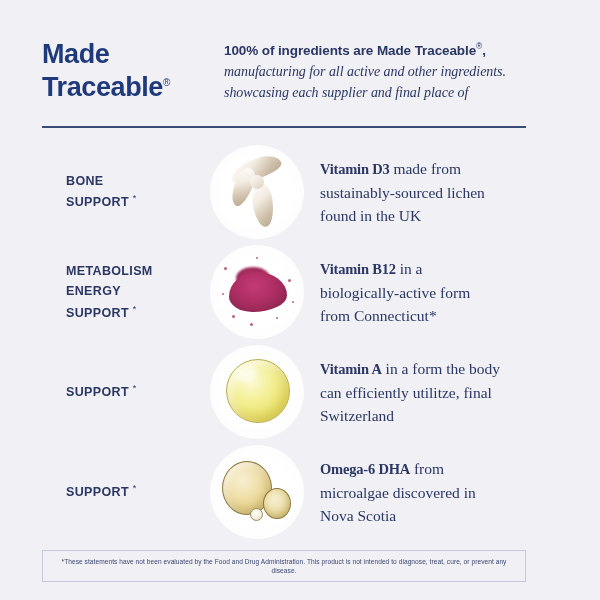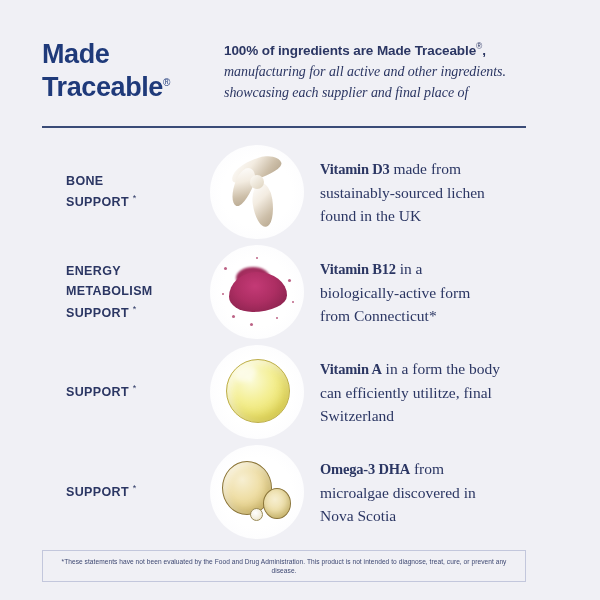--- a/index.html
+++ b/index.html
@@ -267,22 +267,22 @@
             <div class="lichen-c"></div>
             <div class="lichen-d"></div>
           </div>
         </div>
       </div>
       <div class="row-text"><b>Vitamin D3</b><span> made from sustainably-sourced lichen found in the UK</span></div>
     </div>
 
     <div class="row">
       <div class="row-label">
+        <div>METABOLISM</div>
         <div>ENERGY</div>
-        <div>METABOLISM</div>
         <div><span>SUPPORT</span> <sup>*</sup></div>
       </div>
       <div class="row-icon">
         <div class="icon-circle">
           <div class="art">
             <div class="powder2"></div>
             <div class="powder"></div>
             <div class="speck" style="left:14px;top:22px;width:3px;height:3px;"></div>
             <div class="speck" style="left:78px;top:34px;width:3px;height:3px;"></div>
             <div class="speck" style="left:22px;top:70px;width:3px;height:3px;"></div>
@@ -317,21 +317,21 @@
       </div>
       <div class="row-icon">
         <div class="icon-circle">
           <div class="art">
             <div class="omega-big"></div>
             <div class="omega-small"></div>
             <div class="omega-tiny"></div>
           </div>
         </div>
       </div>
-      <div class="row-text"><b>Omega-3 DHA</b><span> from microalgae discovered in Nova Scotia</span></div>
+      <div class="row-text"><b>Omega-6 DHA</b><span> from microalgae discovered in Nova Scotia</span></div>
     </div>
 
   </div>
 
   <div class="footer">
     <div class="footer-text">*These statements have not been evaluated by the Food and Drug Administration. This product is not intended to diagnose, treat, cure, or prevent any disease.</div>
   </div>
 
 </div>
 

